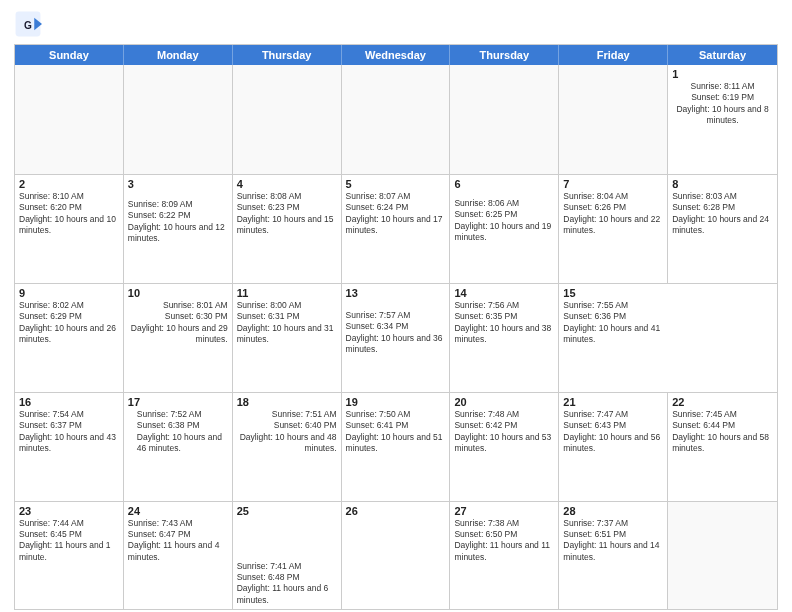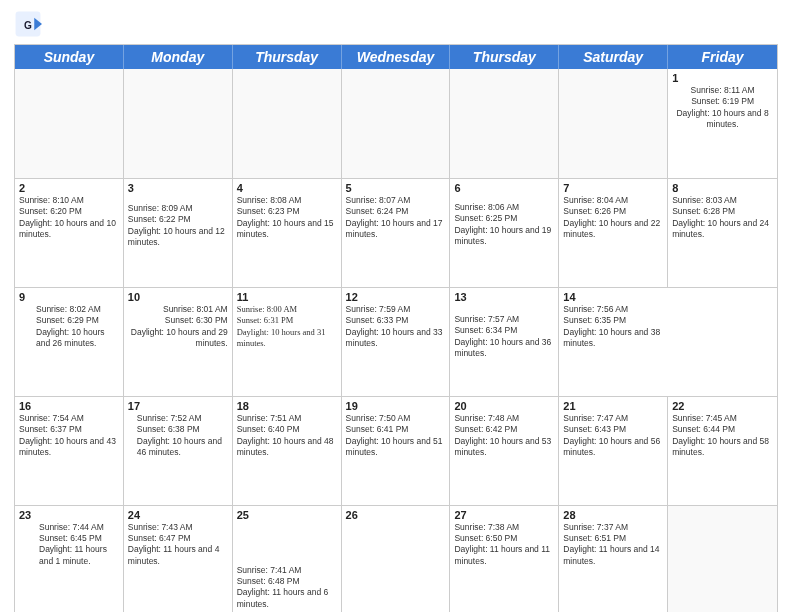--- a/index.html
+++ b/index.html
@@ -57,26 +57,25 @@
       flex-direction: column;
       border: 1px solid #ccc;
     }
     .cal-header-row {
       display: grid;
       grid-template-columns: repeat(7, 1fr);
       background: #3a7bd5;
     }
     .cal-header-cell {
       color: #fff;
-      font-size: 14px;
+      font-size: 11px;
       font-weight: bold;
       text-align: center;
       padding: 4px 13px;
       border-right: 1px solid rgba(255,255,255,0.3);
-      font-style: italic;
     }
     .cal-header-cell:last-child { border-right: none; }
     .cal-body {
       flex: 1;
       display: grid;
       grid-template-rows: repeat(5, 1fr);
     }
     .cal-week {
       display: grid;
       grid-template-columns: repeat(7, 1fr);
@@ -128,22 +127,22 @@
     </div>
   </div>
 
   <div class="calendar">
     <div class="cal-header-row" id="cal-header">
         <div class="cal-header-cell">Sunday</div>
         <div class="cal-header-cell">Monday</div>
         <div class="cal-header-cell">Thursday</div>
         <div class="cal-header-cell">Wednesday</div>
         <div class="cal-header-cell">Thursday</div>
+        <div class="cal-header-cell">Friday</div>
         <div class="cal-header-cell">Saturday</div>
-        <div class="cal-header-cell">Friday</div>
       </div>
     <div class="cal-body" id="cal-body">
         <div class="cal-week">
           <div class="cal-cell empty"></div>
           <div class="cal-cell empty"></div>
           <div class="cal-cell empty"></div>
           <div class="cal-cell empty"></div>
           <div class="cal-cell empty"></div>
           <div class="cal-cell empty"></div>
           <div class="cal-cell">
@@ -193,71 +192,71 @@
           <div class="cal-cell">
             <span class="day-num">8</span>
             <div class="cell-text" style="white-space: pre-line;">Sunrise: 8:03 AM
 Sunset: 6:28 PM
 Daylight: 10 hours and 24 minutes.</div>
           </div>
         </div>
         <div class="cal-week">
           <div class="cal-cell">
             <span class="day-num">9</span>
-            <div class="cell-text" style="white-space: pre-line; margin-left: 17px;">Sunrise: 8:02 AM
+            <div class="cell-text" style="white-space: pre-line;">Sunrise: 8:02 AM
 Sunset: 6:29 PM
 Daylight: 10 hours and 26 minutes.</div>
           </div>
           <div class="cal-cell">
             <span class="day-num">10</span>
             <div class="cell-text" style="white-space: pre-line; text-align: right;">Sunrise: 8:01 AM
 Sunset: 6:30 PM
 Daylight: 10 hours and 29 minutes.</div>
           </div>
           <div class="cal-cell">
             <span class="day-num">11</span>
-            <div class="cell-text" style="white-space: pre-line; font-family: Liberation Serif, serif;">Sunrise: 8:00 AM
+            <div class="cell-text" style="white-space: pre-line;">Sunrise: 8:00 AM
 Sunset: 6:31 PM
 Daylight: 10 hours and 31 minutes.</div>
-          </div>
-          <div class="cal-cell">
-            <span class="day-num">12</span>
-            <div class="cell-text" style="white-space: pre-line;">Sunrise: 7:59 AM
-Sunset: 6:33 PM
-Daylight: 10 hours and 33 minutes.</div>
           </div>
           <div class="cal-cell">
             <span class="day-num">13</span>
             <div class="cell-text" style="white-space: pre-line; margin-top: 11px;">Sunrise: 7:57 AM
 Sunset: 6:34 PM
 Daylight: 10 hours and 36 minutes.</div>
           </div>
           <div class="cal-cell">
             <span class="day-num">14</span>
             <div class="cell-text" style="white-space: pre-line;">Sunrise: 7:56 AM
 Sunset: 6:35 PM
 Daylight: 10 hours and 38 minutes.</div>
           </div>
+          <div class="cal-cell">
+            <span class="day-num">15</span>
+            <div class="cell-text" style="white-space: pre-line;">Sunrise: 7:55 AM
+Sunset: 6:36 PM
+Daylight: 10 hours and 41 minutes.</div>
+          </div>
         </div>
         <div class="cal-week">
           <div class="cal-cell">
             <span class="day-num">16</span>
             <div class="cell-text" style="white-space: pre-line;">Sunrise: 7:54 AM
 Sunset: 6:37 PM
 Daylight: 10 hours and 43 minutes.</div>
           </div>
           <div class="cal-cell">
             <span class="day-num">17</span>
             <div class="cell-text" style="white-space: pre-line; margin-left: 9px;">Sunrise: 7:52 AM
 Sunset: 6:38 PM
 Daylight: 10 hours and 46 minutes.</div>
           </div>
           <div class="cal-cell">
             <span class="day-num">18</span>
-            <div class="cell-text" style="white-space: pre-line;">Sunrise: 7:51 AM
+            <div class="cell-text" style="white-space: pre-line; text-align: right;">Sunrise: 7:51 AM
 Sunset: 6:40 PM
 Daylight: 10 hours and 48 minutes.</div>
           </div>
           <div class="cal-cell">
             <span class="day-num">19</span>
             <div class="cell-text" style="white-space: pre-line;">Sunrise: 7:50 AM
 Sunset: 6:41 PM
 Daylight: 10 hours and 51 minutes.</div>
           </div>
           <div class="cal-cell">
@@ -275,21 +274,21 @@
           <div class="cal-cell">
             <span class="day-num">22</span>
             <div class="cell-text" style="white-space: pre-line;">Sunrise: 7:45 AM
 Sunset: 6:44 PM
 Daylight: 10 hours and 58 minutes.</div>
           </div>
         </div>
         <div class="cal-week">
           <div class="cal-cell">
             <span class="day-num">23</span>
-            <div class="cell-text" style="white-space: pre-line; margin-left: 20px;">Sunrise: 7:44 AM
+            <div class="cell-text" style="white-space: pre-line;">Sunrise: 7:44 AM
 Sunset: 6:45 PM
 Daylight: 11 hours and 1 minute.</div>
           </div>
           <div class="cal-cell">
             <span class="day-num">24</span>
             <div class="cell-text" style="white-space: pre-line;">Sunrise: 7:43 AM
 Sunset: 6:47 PM
 Daylight: 11 hours and 4 minutes.</div>
           </div>
           <div class="cal-cell">

